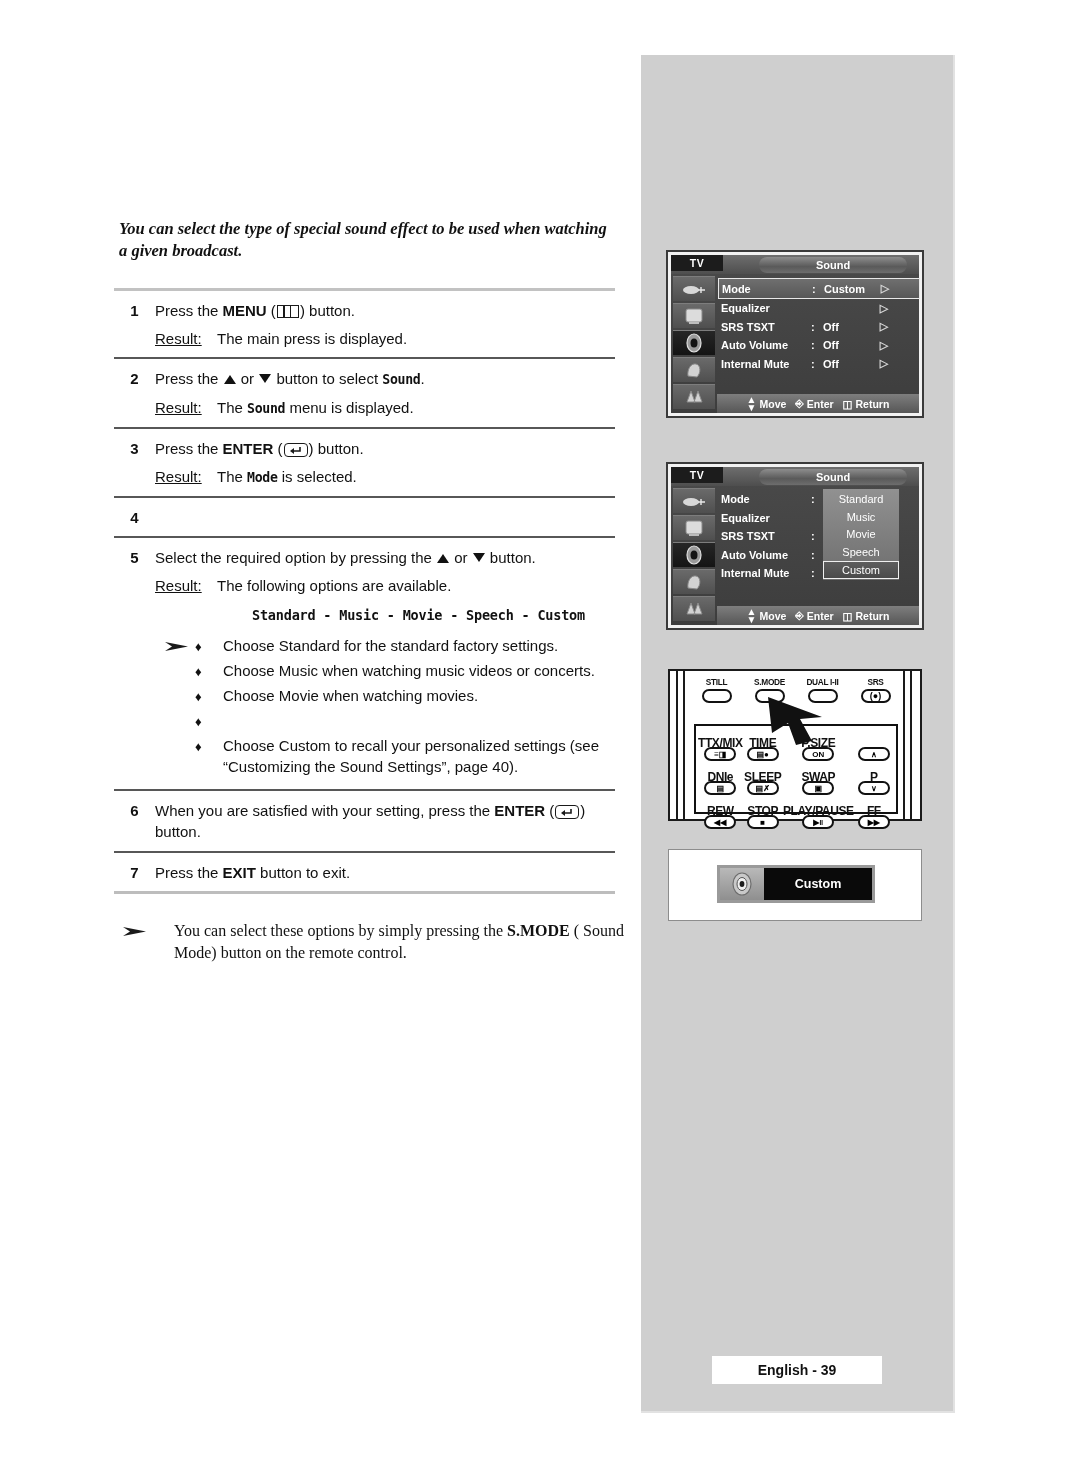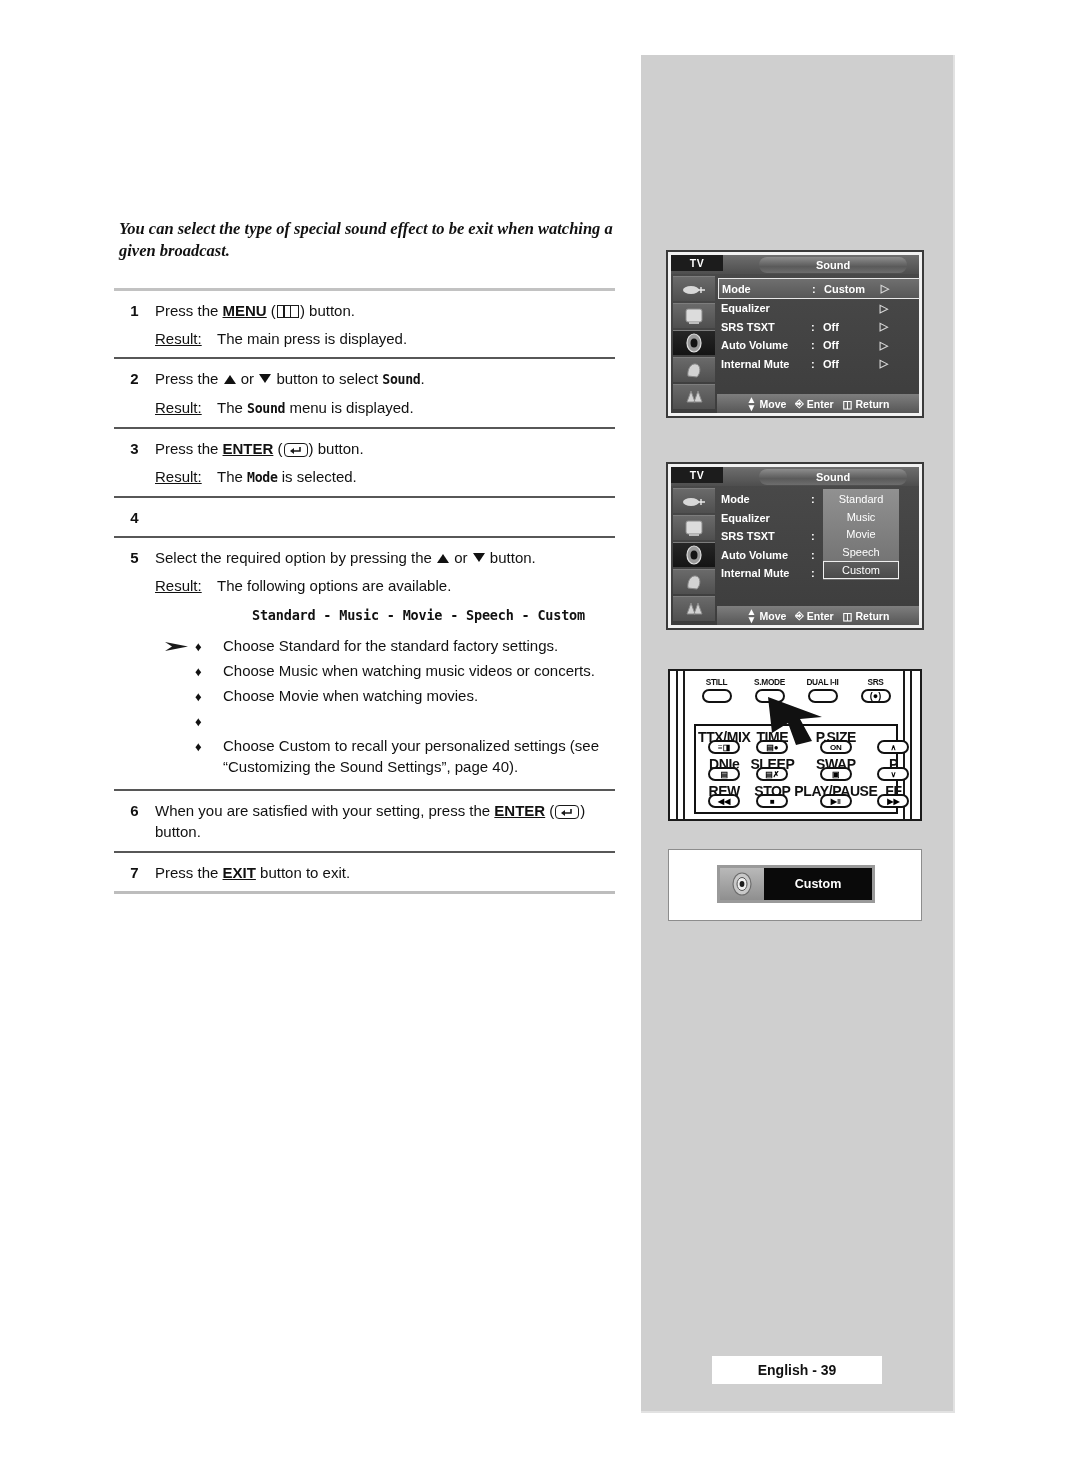--- a/index.html
+++ b/index.html
@@ -56,21 +56,21 @@
     line-height: 21px;
   }
   .step-body { flex: 1; font-size: 15px; color: #111; line-height: 21.5px; }
   .step-body .line { display: block; }
   .result-row { display: flex; margin-top: 6px; }
   .result-label {
     width: 62px; flex: 0 0 62px;
     text-decoration: underline; font-size: 15px; color: #111;
   }
   .result-text { font-size: 15px; color: #111; }
-  b.bold { font-weight: bold; text-decoration: underline; }
+  b.bold { font-weight: bold; }
   .mono {
     font-family: "DejaVu Sans Mono", "Liberation Mono", monospace;
     font-weight: bold; font-size: 13.2px; letter-spacing: -0.3px;
   }
 
   
   .icon-menu {
     display: inline-block; width: 22px; height: 13px;
     border: 1.6px solid #1a1a1a; vertical-align: -2px;
     position: relative; margin: 0 1px;
@@ -226,21 +226,21 @@
     margin: 1px auto 0; background: #fff;
   }
   .rm-oval.srs { display: flex; align-items: center; justify-content: center; font-size: 9px; font-weight: bold; }
 
   .rm-block {
     position: absolute; left: 24px; top: 53px; right: 22px; bottom: 5px;
     border: 2px solid #111;
   }
   .rm-grid { display: grid; grid-template-columns: repeat(4,1fr); padding: 3px 2px 0; }
   .rm-cell { text-align: center; }
-  .rm-cell .kl { font-size: 14px; font-weight: bold; color: #111; letter-spacing: -0.4px; display: block; height: 11px; }
+  .rm-cell .kl { font-size: 12px; font-weight: bold; color: #111; letter-spacing: -0.4px; display: block; height: 11px; margin-top: 7px; }
   .rm-btn {
     width: 32px; height: 14px; border: 2px solid #111; border-radius: 8px;
     margin: 0 auto 2px; background: #fff; display: flex;
     align-items: center; justify-content: center; font-size: 8px; font-weight: bold;
   }
   .rm-arrow-ptr { position: absolute; left: 96px; top: 24px; }
 
   
   .osd {
     position: absolute; left: 668px; top: 849px;
@@ -269,21 +269,21 @@
   .footer span { font-size: 14px; font-weight: bold; color: #111; }
 </style>
 </head>
 <body>
 
 <div class="page">
 
   <div class="gray-panel"></div>
 
 
-  <div class="intro">You can select the type of special sound effect to be exit when watching a given broadcast.</div>
+  <div class="intro">You can select the type of special sound effect to be used when watching a given broadcast.</div>
 
   <div class="steps">
     <div class="rule-top"></div>
 
     <div class="step">
       <div class="step-num">1</div>
       <div class="step-body">
         <span class="line">
           <span>Press the </span><b class="bold">MENU</b>&nbsp;(<span class="icon-menu"></span>)<span> button.</span>
         </span>
@@ -394,20 +394,30 @@
       <div class="step-num">7</div>
       <div class="step-body">
         <span class="line">
           <span>Press the </span><b class="bold">EXIT</b><span> button to exit.</span>
         </span>
       </div>
     </div>
     <div class="rule-bot"></div>
   </div>
 
+  <div class="note">
+    <div class="note-arrow">
+      <svg width="26" height="13" viewBox="0 0 26 13" style="position:absolute;left:8px;top:5px;">
+        <path d="M1 2 L24 6.5 L1 11 L8 6.5 Z" fill="#1a1a1a"></path>
+      </svg>
+    </div>
+    <div class="note-text">
+      <span>You can select these options by simply pressing the </span><span class="sm">S.MODE</span><span> ( Sound Mode) button on the remote control.</span>
+    </div>
+  </div>
 
   <div class="tvmenu p1">
     <div class="tv-inner">
       <div class="tv-topbar">
         <div class="tv-tag">TV</div>
         <div class="tv-pill">Sound</div>
       </div>
 
       <div class="tv-iconcol">
         <div class="tv-icon">

